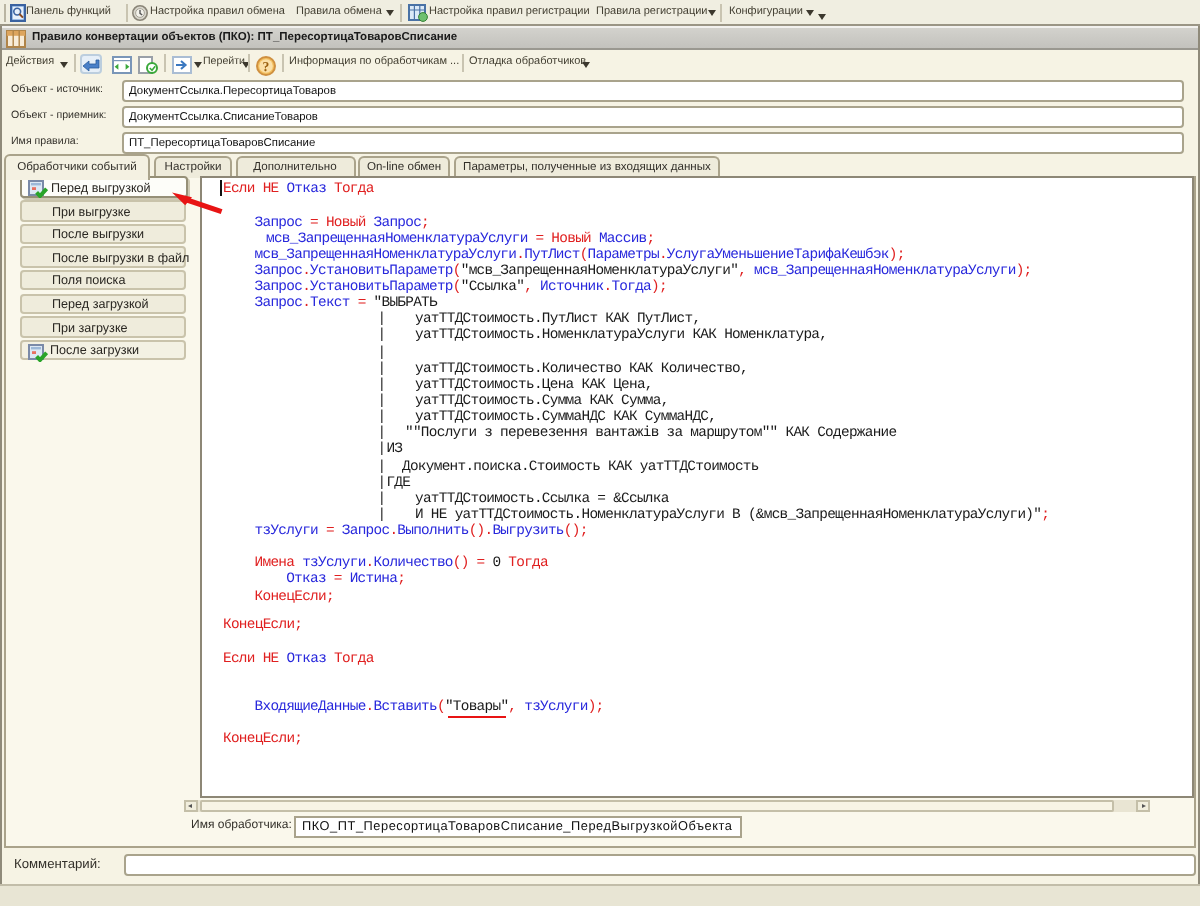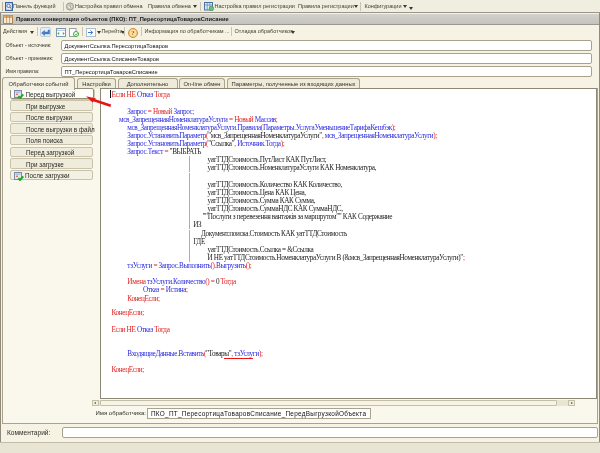--- a/index.html
+++ b/index.html
@@ -18,21 +18,21 @@
 .tab{position:absolute;top:78px;height:11px;background:#eeebdb;border:1px solid #aaa38b;border-bottom:none;border-radius:3px 3px 0 0;text-align:center;font-size:5.8px;color:#33302a;line-height:11px;white-space:nowrap;overflow:hidden;z-index:2}
 .tab.act{top:77px;height:12.5px;background:#f4f1e2;line-height:12px;z-index:4}
 #pane{position:absolute;left:2px;top:88px;width:595.5px;height:335.5px;background:#faf8ec;border:1px solid #aaa38b;z-index:1}
 .trow{position:absolute;left:10px;width:83px;height:10.6px;background:#efecdc;border:1px solid #c9c3ab;border-radius:2px;z-index:2}
 .trow.sel{left:9.5px;width:84.5px;background:#fdfdf9;border:1px solid #958f77;box-shadow:1px 1px 0 #cdc8b2}
 .trow.ic8{background:#f3f1e3}
 .tt{position:absolute;top:1.6px;font-size:6.3px;color:#2a2722;white-space:nowrap}
 .ticon{position:absolute}
 #code{position:absolute;left:100px;top:87.5px;width:496.5px;height:311.5px;background:#fff;border:1px solid #8d8776;z-index:2}
 .cl{position:absolute;left:0;top:0;width:600px;height:8px;z-index:3}
-.cl>span{position:absolute;top:0;font-family:Liberation Serif, serif;font-size:7.2px;letter-spacing:-0.35px;white-space:pre}
+.cl>span{position:absolute;top:0;font-family:Liberation Mono, monospace;font-size:7.2px;letter-spacing:-0.35px;white-space:pre}
 .cl>span span{position:static;font-family:inherit;font-size:inherit}
 .cl .r{color:#e02020}
 .cl .b{color:#2828dc}
 .cl .k{color:#1a1a1a}
 #caret{position:absolute;left:110.3px;top:90.2px;width:1px;height:7.4px;background:#111;z-index:4}
 .redline{position:absolute;background:#e81414;z-index:4}
 #anno{position:absolute;left:202px;top:368.8px;font-size:7.7px;font-weight:bold;color:#e03030;white-space:nowrap;letter-spacing:-0.1px;z-index:4}
 #hsb{position:absolute;left:91.5px;top:399.5px;width:483.5px;height:6.5px;background:#e9e5d3;z-index:2}
 #hsb .btn{position:absolute;top:0;width:7.5px;height:6.5px;background:#f1eedd;border:1px solid #c4bfa8}
 #hsb .thumb{position:absolute;left:8.5px;top:0;width:457px;height:6.5px;background:#f7f4e5;border:1px solid #c4bfa8;border-radius:1px}
@@ -187,24 +187,24 @@
     </div>
 <div id="code"></div>
 <div id="caret"></div>
 <div class="cl" style="top:90.5px">
       <span style="left:111.5px"><span class="r">Если НЕ </span><span class="b">Отказ</span><span class="r"> Тогда</span></span>
     </div>
 <div class="cl" style="top:107.5px">
       <span style="left:127.3px"><span class="b">Запрос </span><span class="r">= Новый </span><span class="b">Запрос</span><span class="r">;</span></span>
     </div>
 <div class="cl" style="top:115.5px">
-      <span style="left:119px"><span class="b">мсв_ЗапрещеннаяНоменклатураУслуги </span><span class="r">= Новый </span><span class="b">Массив</span><span class="r">;</span></span>
+      <span style="left:133px"><span class="b">мсв_ЗапрещеннаяНоменклатураУслуги </span><span class="r">= Новый </span><span class="b">Массив</span><span class="r">;</span></span>
     </div>
 <div class="cl" style="top:123.8px">
-      <span style="left:127.3px"><span class="b">мсв_ЗапрещеннаяНоменклатураУслуги</span><span class="r">.</span><span class="b">Правила</span><span class="r">(</span><span class="b">Параметры</span><span class="r">.</span><span class="b">УслугаУменьшениеТарифаКешбэк</span><span class="r">);</span></span>
+      <span style="left:127.3px"><span class="b">мсв_ЗапрещеннаяНоменклатураУслуги</span><span class="r">.</span><span class="b">ПутЛист</span><span class="r">(</span><span class="b">Параметры</span><span class="r">.</span><span class="b">УслугаУменьшениеТарифаКешбэк</span><span class="r">);</span></span>
     </div>
 <div class="cl" style="top:131.9px">
       <span style="left:127.3px"><span class="b">Запрос</span><span class="r">.</span><span class="b">УстановитьПараметр</span><span class="r">(</span><span class="k">"мсв_ЗапрещеннаяНоменклатураУслуги"</span><span class="r">, </span><span class="b">мсв_ЗапрещеннаяНоменклатураУслуги</span><span class="r">);</span></span>
     </div>
 <div class="cl" style="top:140.0px">
       <span style="left:127.3px"><span class="b">Запрос</span><span class="r">.</span><span class="b">УстановитьПараметр</span><span class="r">(</span><span class="k">"Ссылка"</span><span class="r">, </span><span class="b">Источник</span><span class="r">.</span><span class="b">Тогда</span><span class="r">);</span></span>
     </div>
 <div class="cl" style="top:148.1px">
       <span style="left:127.3px"><span class="b">Запрос</span><span class="r">.</span><span class="b">Текст </span><span class="r">= </span><span class="k">"ВЫБРАТЬ</span></span>
     </div>

